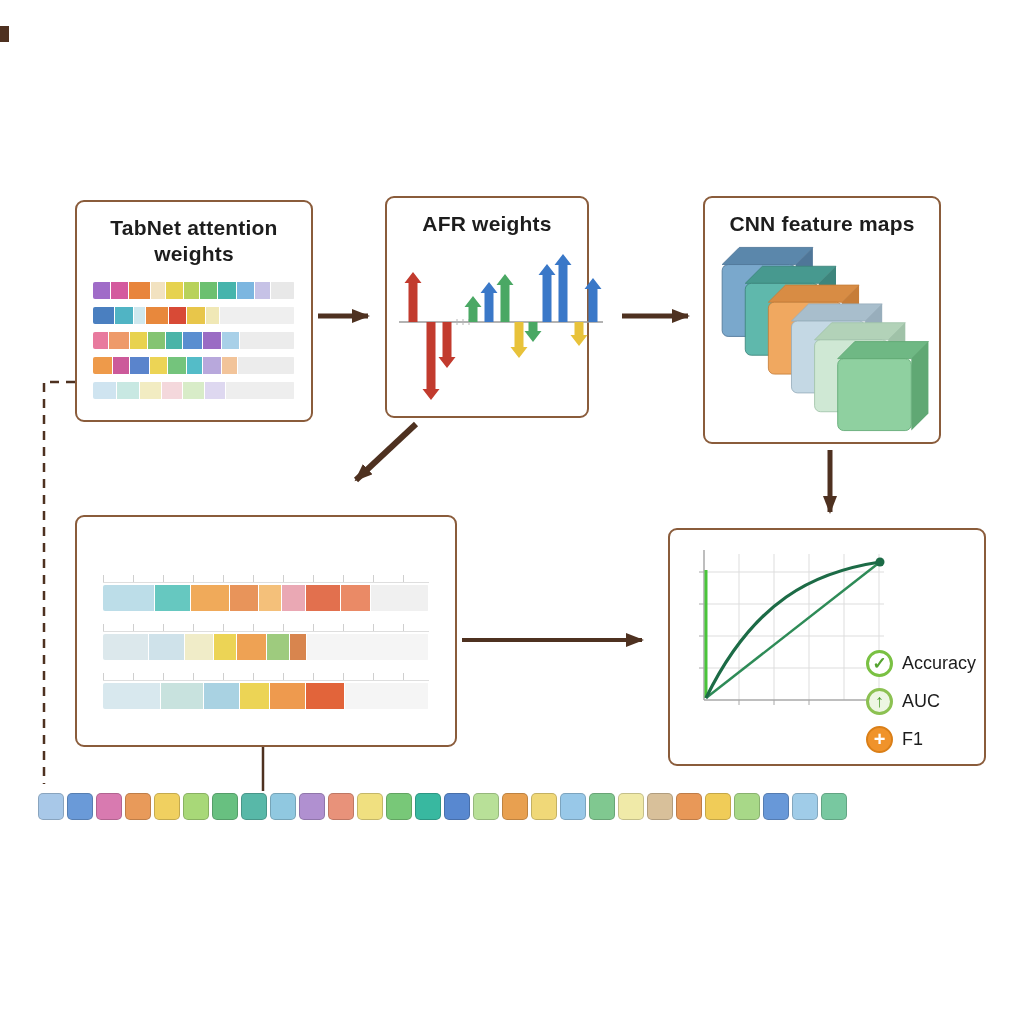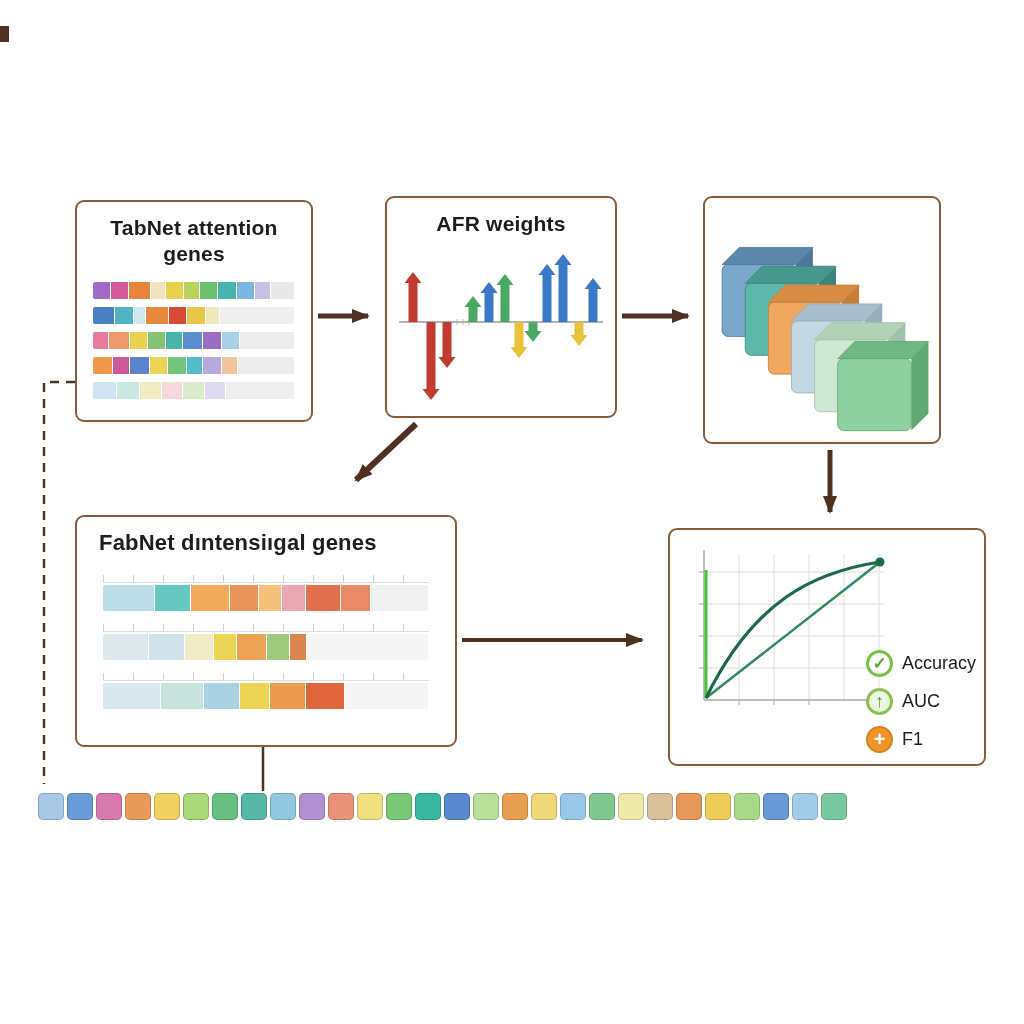--- a/index.html
+++ b/index.html
@@ -17,21 +17,21 @@
     font-weight:700;color:#1d1d1d;text-align:center;font-size:21px;line-height:1.22;
     padding-top:13px;letter-spacing:.2px;
   }
   
   .box-tabnet{left:75px;top:200px;width:238px;height:222px;}
   .box-tabnet .box-title{width:190px;margin:0 auto;}
   .heatmap{position:absolute;left:16px;right:16px;top:80px;}
   .hm-row{display:flex;height:17px;margin-bottom:8px;border-radius:2px;overflow:hidden;}
   .hm-row span{height:100%;margin-right:1px;}
   
-  .box-afr{left:385px;top:196px;width:232px;height:222px;}
+  .box-afr{left:385px;top:196px;width:204px;height:222px;}
   #afr-svg{position:absolute;left:8px;top:44px;}
   
   .box-cnn{left:703px;top:196px;width:238px;height:248px;}
   #cnn-svg{position:absolute;left:12px;top:46px;}
   
   .box-fabnet{left:75px;top:515px;width:382px;height:232px;}
   .box-fabnet .box-title{text-align:left;padding-left:22px;font-size:22px;}
   #fabnet-bars{position:absolute;left:26px;right:26px;top:58px;}
   .fb-ruler{
     height:7px;margin-bottom:2px;
@@ -83,21 +83,21 @@
     <line x1="318" y1="316" x2="368" y2="316" stroke="#4e3120" stroke-width="5" marker-end="url(#ah)"></line>
     <line x1="622" y1="316" x2="688" y2="316" stroke="#4e3120" stroke-width="5" marker-end="url(#ah)"></line>
     <line x1="830" y1="450" x2="830" y2="512" stroke="#4e3120" stroke-width="5" marker-end="url(#ah)"></line>
     <line x1="416" y1="424" x2="356" y2="480" stroke="#4e3120" stroke-width="6" marker-end="url(#ah)"></line>
     <line x1="462" y1="640" x2="642" y2="640" stroke="#4e3120" stroke-width="4" marker-end="url(#ah)"></line>
     <path d="M75,382 H44 V784" fill="none" stroke="#4e3120" stroke-width="2.5" stroke-dasharray="9 7"></path>
     <line x1="263" y1="746" x2="263" y2="791" stroke="#4e3120" stroke-width="2.5"></line>
   </svg>
 
   <div class="box box-tabnet">
-    <div class="box-title">TabNet attention genes</div>
+    <div class="box-title">TabNet attention weights</div>
     <div class="heatmap" id="tabnet-heatmap">
         <div class="hm-row">
           <span style="background: rgb(160, 108, 200); width: 9%;"></span>
           <span style="background: rgb(212, 90, 158); width: 9%;"></span>
           <span style="background: rgb(232, 133, 60); width: 11%;"></span>
           <span style="background: rgb(242, 226, 192); width: 7%;"></span>
           <span style="background: rgb(230, 210, 78); width: 9%;"></span>
           <span style="background: rgb(184, 210, 90); width: 8%;"></span>
           <span style="background: rgb(108, 192, 112); width: 9%;"></span>
           <span style="background: rgb(70, 180, 172); width: 9%;"></span>
@@ -165,20 +165,21 @@
         <polygon points="119.5,80 119.5,105 115.5,105 124,116 132.5,105 128.5,105 128.5,80" fill="#e8c23a"></polygon>
         <polygon points="133.5,80 133.5,89 129.5,89 138,100 146.5,89 142.5,89 142.5,80" fill="#4aa864"></polygon>
         <polygon points="147.5,80 147.5,33 143.5,33 152,22 160.5,33 156.5,33 156.5,80" fill="#3a78c8"></polygon>
         <polygon points="163.5,80 163.5,23 159.5,23 168,12 176.5,23 172.5,23 172.5,80" fill="#3a78c8"></polygon>
         <polygon points="179.5,80 179.5,93 175.5,93 184,104 192.5,93 188.5,93 188.5,80" fill="#e8c23a"></polygon>
         <polygon points="193.5,80 193.5,47 189.5,47 198,36 206.5,47 202.5,47 202.5,80" fill="#3a78c8"></polygon>
       </svg>
   </div>
 
   <div class="box box-cnn">
+    <div class="box-title">CNN feature maps</div>
     <svg id="cnn-svg" width="214" height="190" viewBox="0 0 250 222">
         <polygon points="6,24 26,4 112,4 92,24" fill="#5b87ab" stroke="#4f7698" stroke-width="1"></polygon>
         <polygon points="92,24 112,4 112,88 92,108" fill="#4f7698"></polygon>
         <rect x="6" y="24" width="86" height="84" rx="7" fill="#7aa8cc" stroke="#4f7698" stroke-width="1"></rect>
         <polygon points="33,46 53,26 139,26 119,46" fill="#47998f" stroke="#3d857c" stroke-width="1"></polygon>
         <polygon points="119,46 139,26 139,110 119,130" fill="#3d857c"></polygon>
         <rect x="33" y="46" width="86" height="84" rx="7" fill="#5fb8ac" stroke="#3d857c" stroke-width="1"></rect>
         <polygon points="60,68 80,48 166,48 146,68" fill="#d88c44" stroke="#c77d38" stroke-width="1"></polygon>
         <polygon points="146,68 166,48 166,132 146,152" fill="#c77d38"></polygon>
         <rect x="60" y="68" width="86" height="84" rx="7" fill="#f0a860" stroke="#c77d38" stroke-width="1"></rect>
@@ -188,21 +189,20 @@
         <polygon points="114,112 134,92 220,92 200,112" fill="#b2d2b8" stroke="#a0c2a8" stroke-width="1"></polygon>
         <polygon points="200,112 220,92 220,176 200,196" fill="#a0c2a8"></polygon>
         <rect x="114" y="112" width="86" height="84" rx="7" fill="#cfe8d4" stroke="#a0c2a8" stroke-width="1"></rect>
         <polygon points="141,134 161,114 247,114 227,134" fill="#6fb884" stroke="#60a874" stroke-width="1"></polygon>
         <polygon points="227,134 247,114 247,198 227,218" fill="#60a874"></polygon>
         <rect x="141" y="134" width="86" height="84" rx="7" fill="#8fd0a0" stroke="#60a874" stroke-width="1"></rect>
       </svg>
   </div>
 
   <div class="box box-fabnet">
-    <div class="box-title">FabNet dıntensiıgal genes</div>
     <div id="fabnet-bars">
         <div class="fb-ruler"></div>
         <div class="fb-bar">
           <span style="background: rgb(188, 221, 232); width: 16%;"></span>
           <span style="background: rgb(102, 200, 192); width: 11%;"></span>
           <span style="background: rgb(240, 170, 90); width: 12%;"></span>
           <span style="background: rgb(232, 148, 90); width: 9%;"></span>
           <span style="background: rgb(244, 192, 122); width: 7%;"></span>
           <span style="background: rgb(234, 168, 180); width: 7%;"></span>
           <span style="background: rgb(226, 112, 78); width: 11%;"></span>

